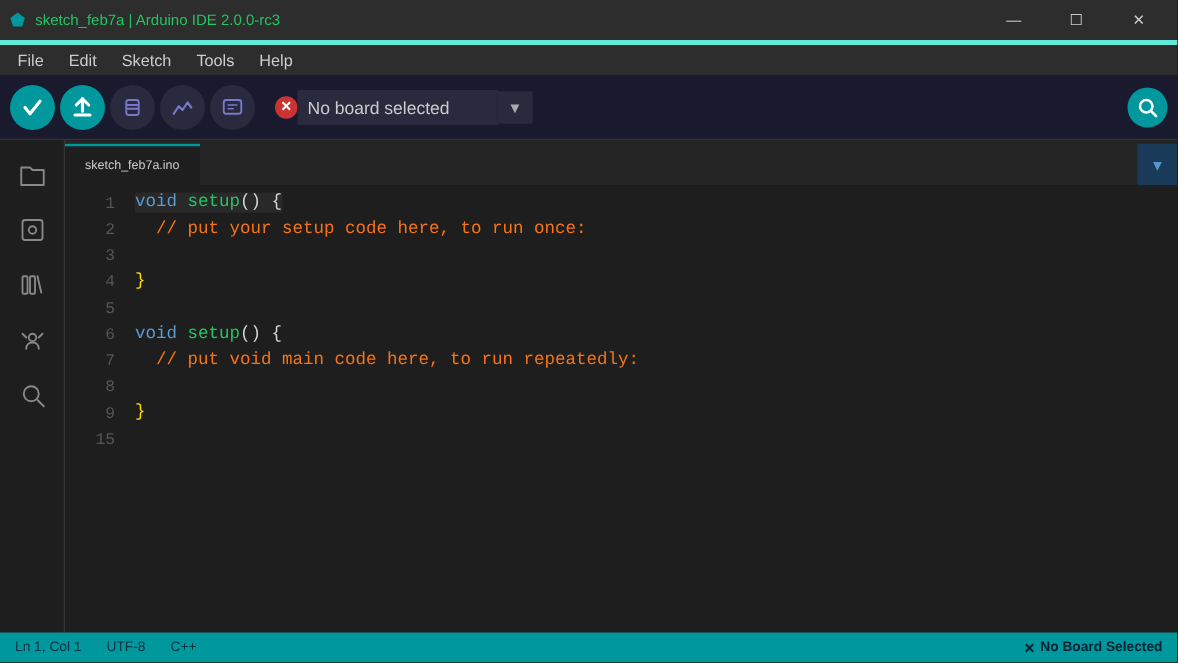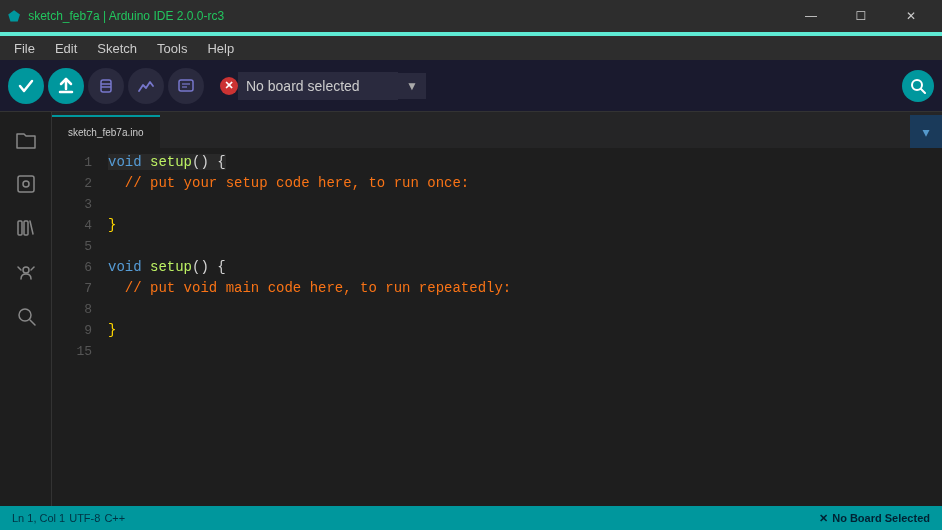--- a/index.html
+++ b/index.html
@@ -256,41 +256,41 @@
       padding-top: 4px;
       padding-left: 4px;
       color: #d4d4d4;
       line-height: 21px;
       white-space: pre;
       overflow: auto;
     }
 
     
     .kw { color: #569cd6; }
-    .fn { color: #bef264; margin-top: 35px; }
+    .fn { color: #22c55e; margin-top: 35px; }
     .comment { color: #f97316; margin-top: 33px; }
     .brace { color: #ffd700; }
     .cursor-line { background: rgba(255,255,255,0.05); }
 
     
     #status-bar {
       height: 24px;
       background: #00979d;
       display: flex;
       align-items: center;
       padding: 0 12px;
       justify-content: flex-end;
       gap: 16px;
       flex-shrink: 0;
     }
     #status-bar-left {
       margin-right: auto;
       display: flex;
       align-items: center;
-      gap: 4px;
+      gap: 20px;
       text-align: right;
     }
     .status-item {
       color: #003344;
       font-size: 11px;
       font-weight: 500;
     }
     #no-board-status {
       display: flex;
       align-items: center;

